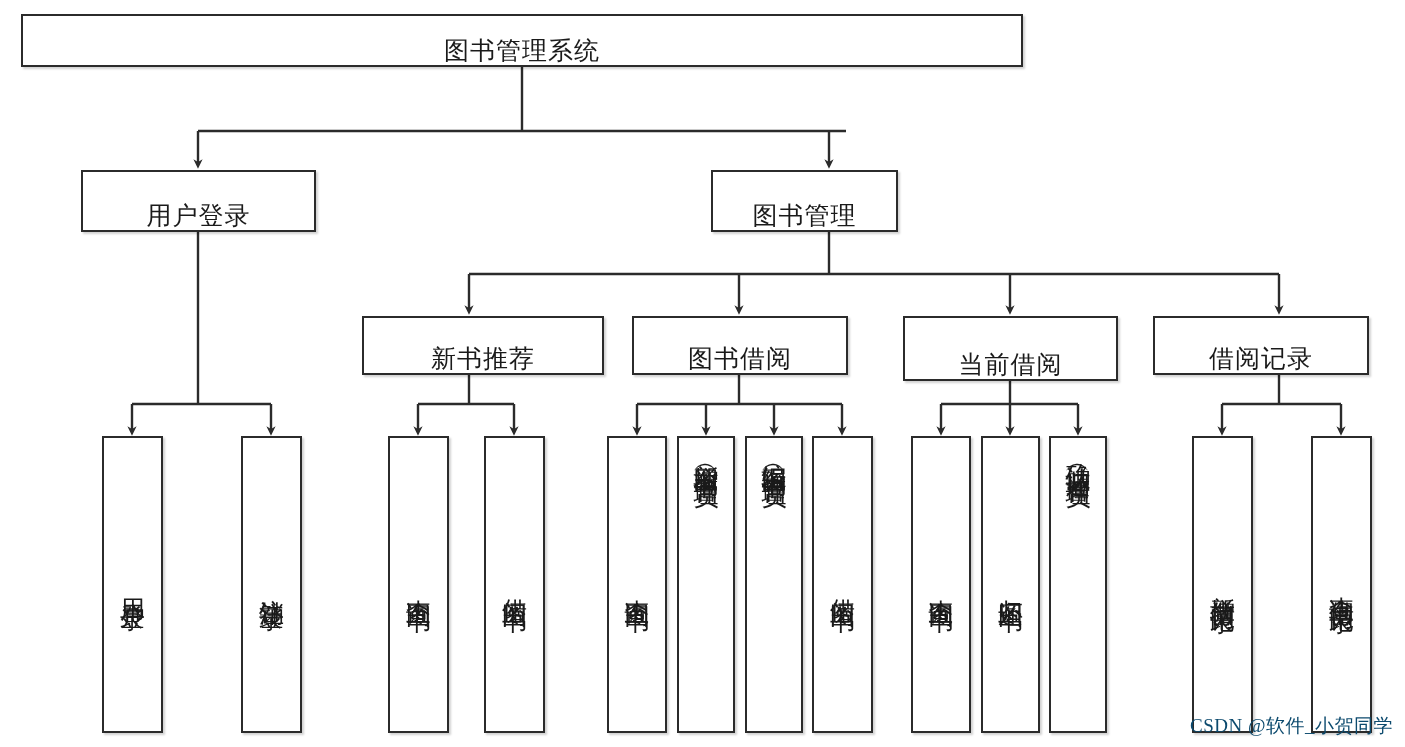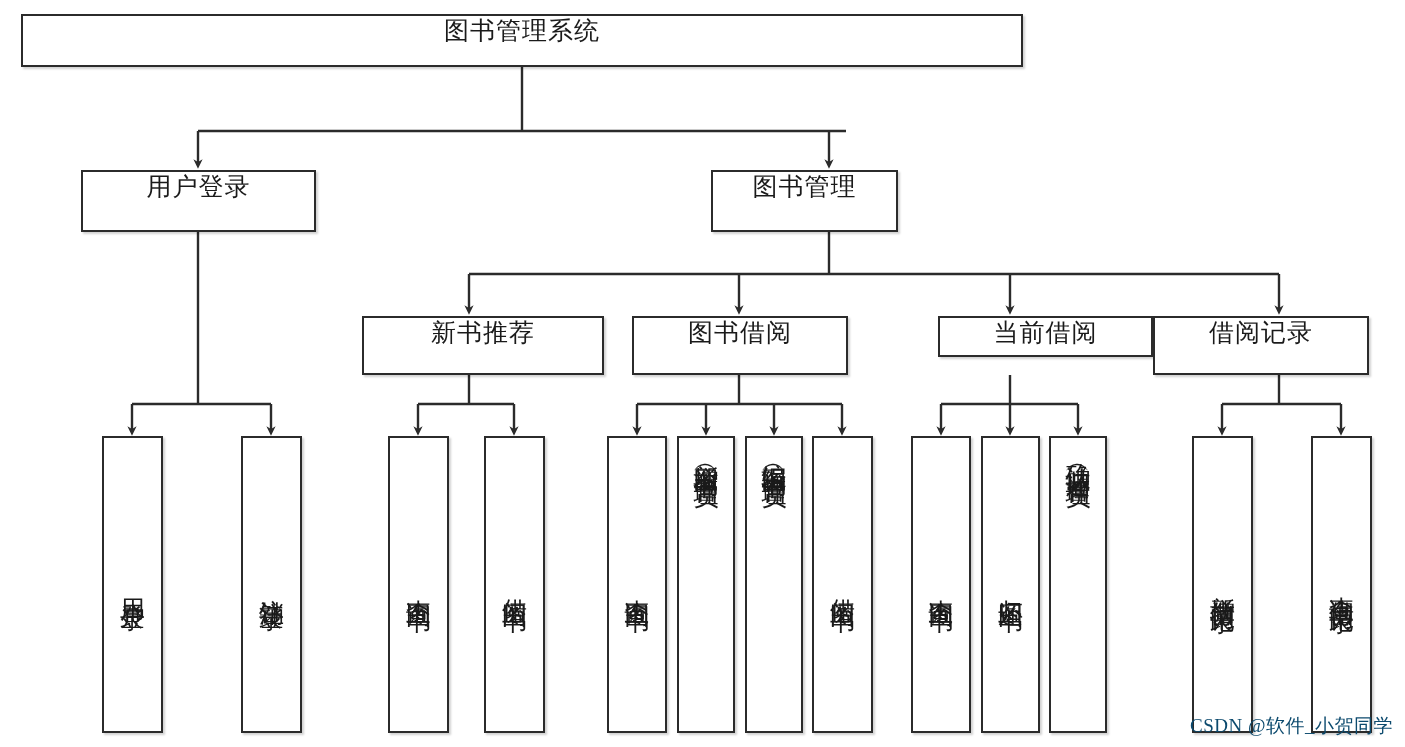--- a/index.html
+++ b/index.html
@@ -26,21 +26,21 @@
     height: 747px;
     pointer-events: none;
   }
   .node {
     position: absolute;
     box-sizing: border-box;
     background: #ffffff;
     border: 2px solid #2b2b2b;
     box-shadow: 2px 2px 2px rgba(0,0,0,0.18);
     display: flex;
-    align-items: flex-start;
+    align-items: flex-end;
     justify-content: center;
     z-index: 3;
   }
   .node .label {
     color: #1a1a1a;
     text-align: center;
     line-height: 1.18;
     white-space: nowrap;
   }
   
@@ -148,21 +148,21 @@
   </div>
 
   <div class="node horiz" style="left:362px; top:316px; width:242px; height:59px;">
     <span class="label">新书推荐</span>
   </div>
 
   <div class="node horiz" style="left:632px; top:316px; width:216px; height:59px;">
     <span class="label">图书借阅</span>
   </div>
 
-  <div class="node horiz" style="left:938px; top:316px; width:215px; height:41px;">
+  <div class="node horiz" style="left:903px; top:316px; width:215px; height:65px;">
     <span class="label">当前借阅</span>
   </div>
 
   <div class="node horiz" style="left:1153px; top:316px; width:216px; height:59px;">
     <span class="label">借阅记录</span>
   </div>
 
   <div class="node vert mid" style="left:102px; top:436px; width:61px; height:297px;">
     <span class="label">用户登录</span>
   </div>

